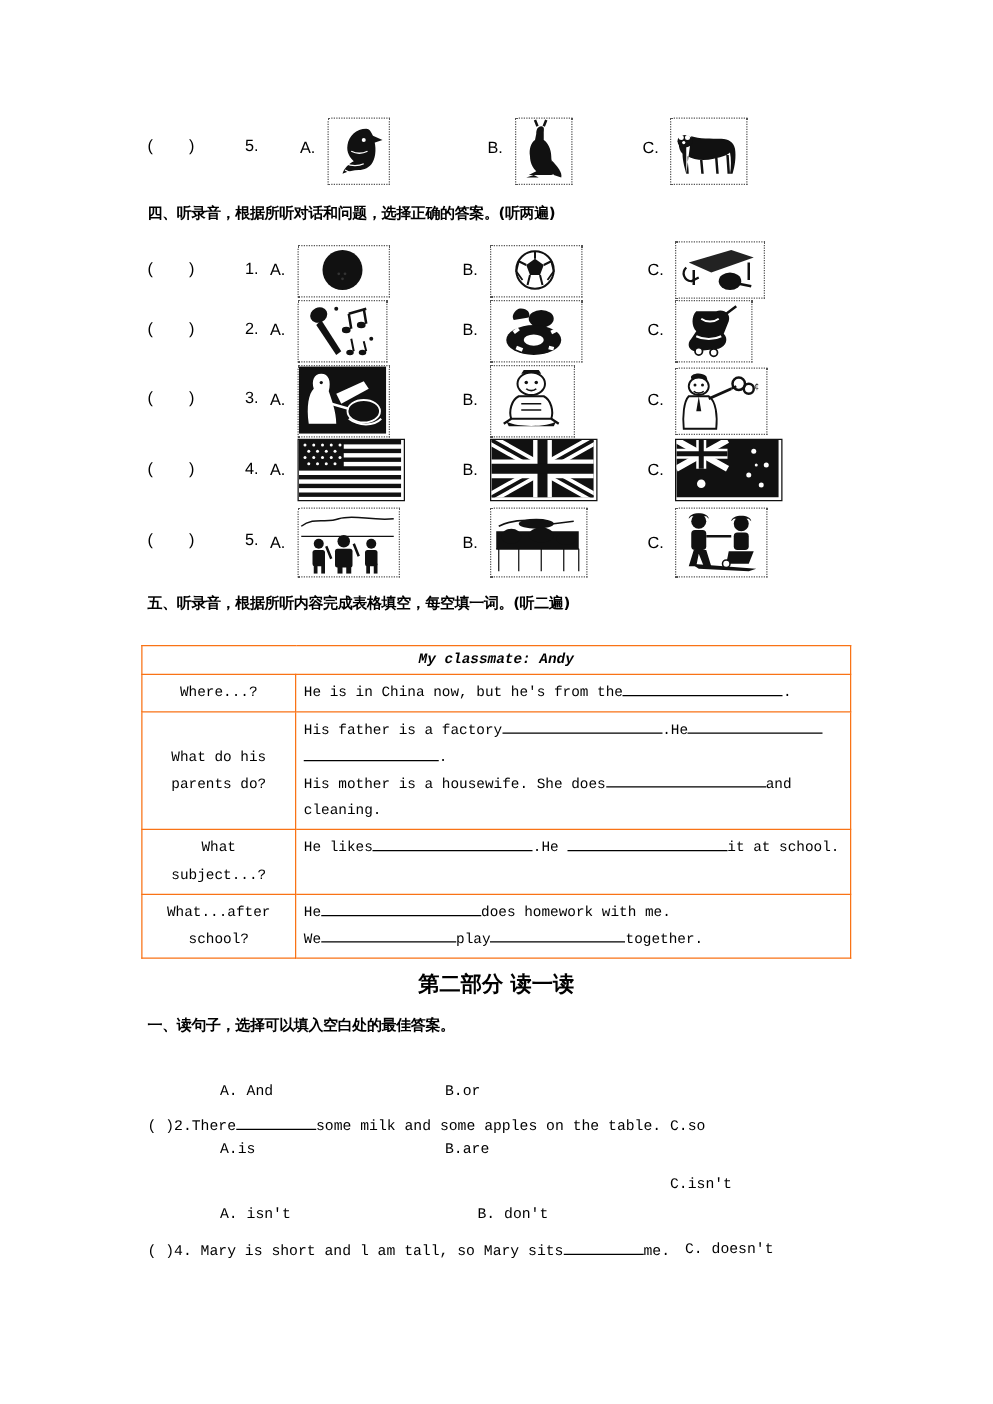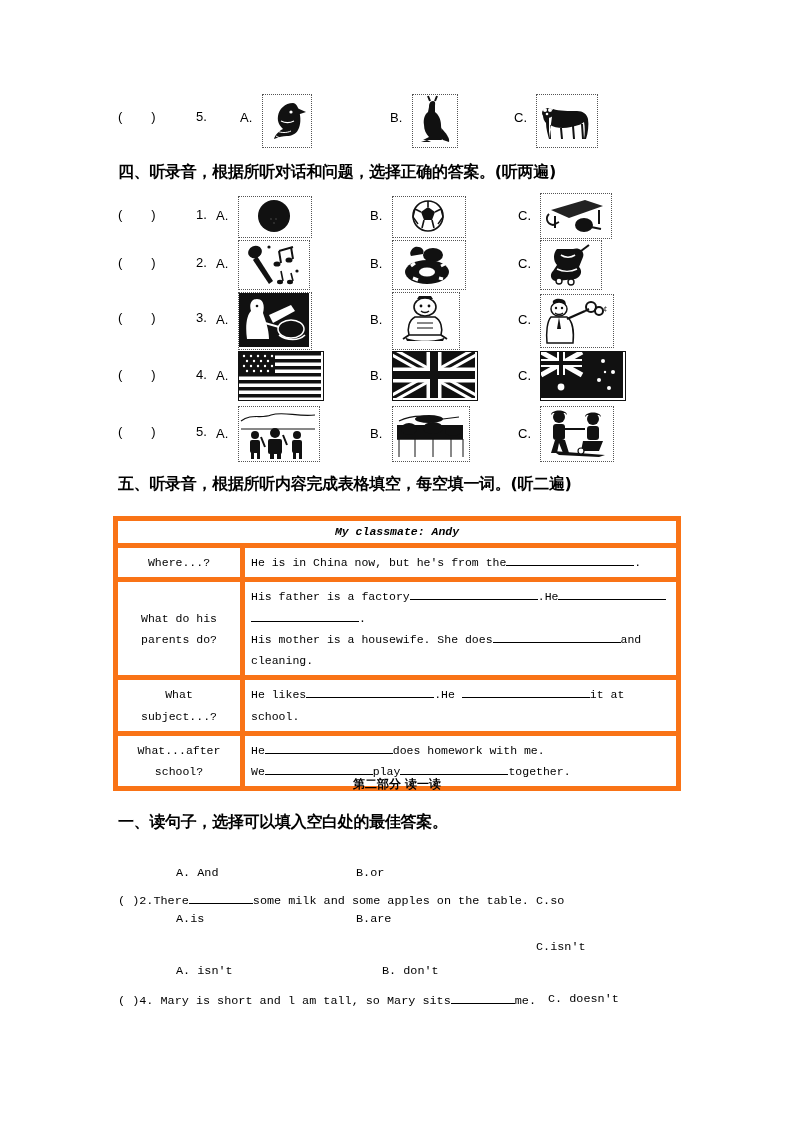--- a/index.html
+++ b/index.html
@@ -25,32 +25,32 @@
 
   
   .cn {
     font-family: "DejaVu Sans", "Liberation Sans", sans-serif;
     font-weight: bold;
   }
 
   
   .sec-heading {
     position: absolute;
-    font-size: 16px;
+    font-size: 12px;
     letter-spacing: -0.3px;
     white-space: nowrap;
   }
   #heading-4 { left: 118px; top: 162px; }
   #heading-5 { left: 118px; top: 474px; text-align: right; }
   #part2-title {
     position: absolute;
     left: 0; right: 0;
     top: 776px;
     text-align: center;
-    font-size: 12px;
+    font-size: 17px;
   }
   #heading-read-1 { left: 118px; top: 812px; }
 
   
   .pic-row {
     position: absolute;
     left: 118px;
     width: 600px;
     height: 52px;
   }
@@ -96,21 +96,21 @@
   #answer-table {
     position: absolute;
     left: 113px;
     top: 516px;
     width: 568px;
     border-collapse: collapse;
     font-size: 11.5px;
     font-family: "Liberation Mono", "DejaVu Sans Mono", monospace;
   }
   #answer-table td {
-    border: 5px solid #f97316;
+    border: 1px solid #f97316;
     padding: 4px 6px;
     vertical-align: middle;
     line-height: 1.85;
   }
   #answer-table td.keycol {
     width: 110px;
     text-align: center;
     white-space: pre-line;
   }
   #answer-table td.valcol {

